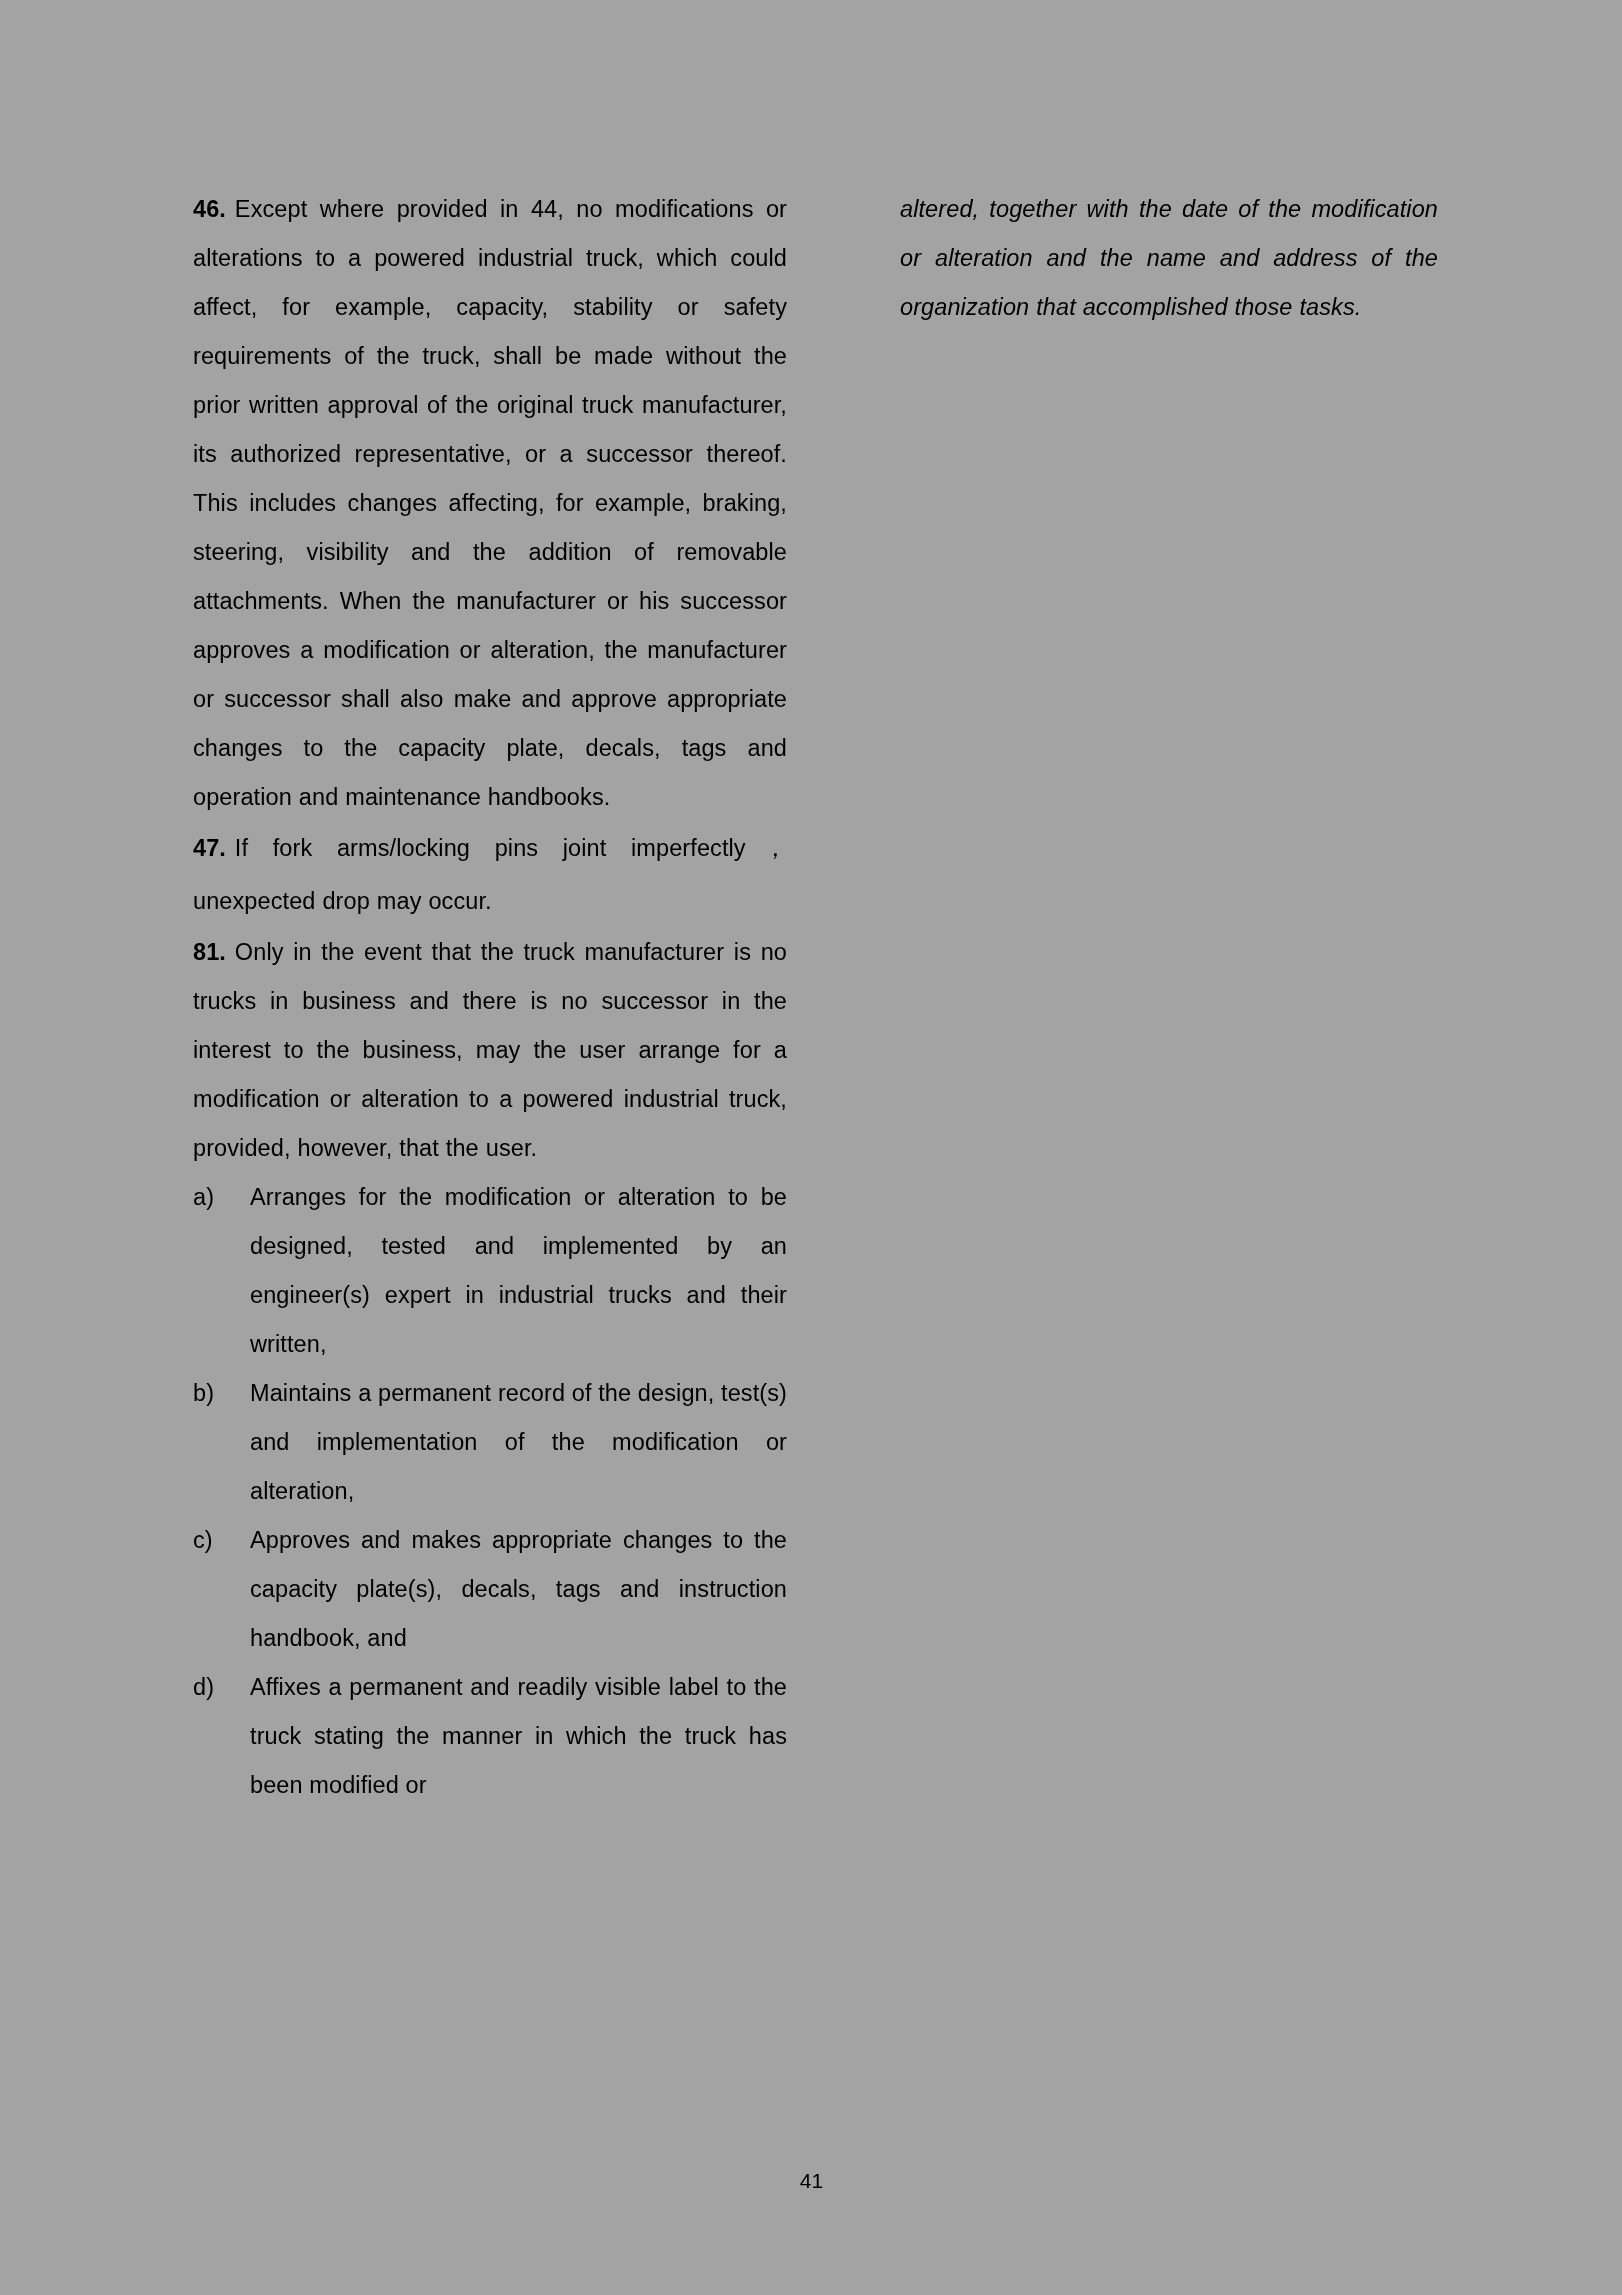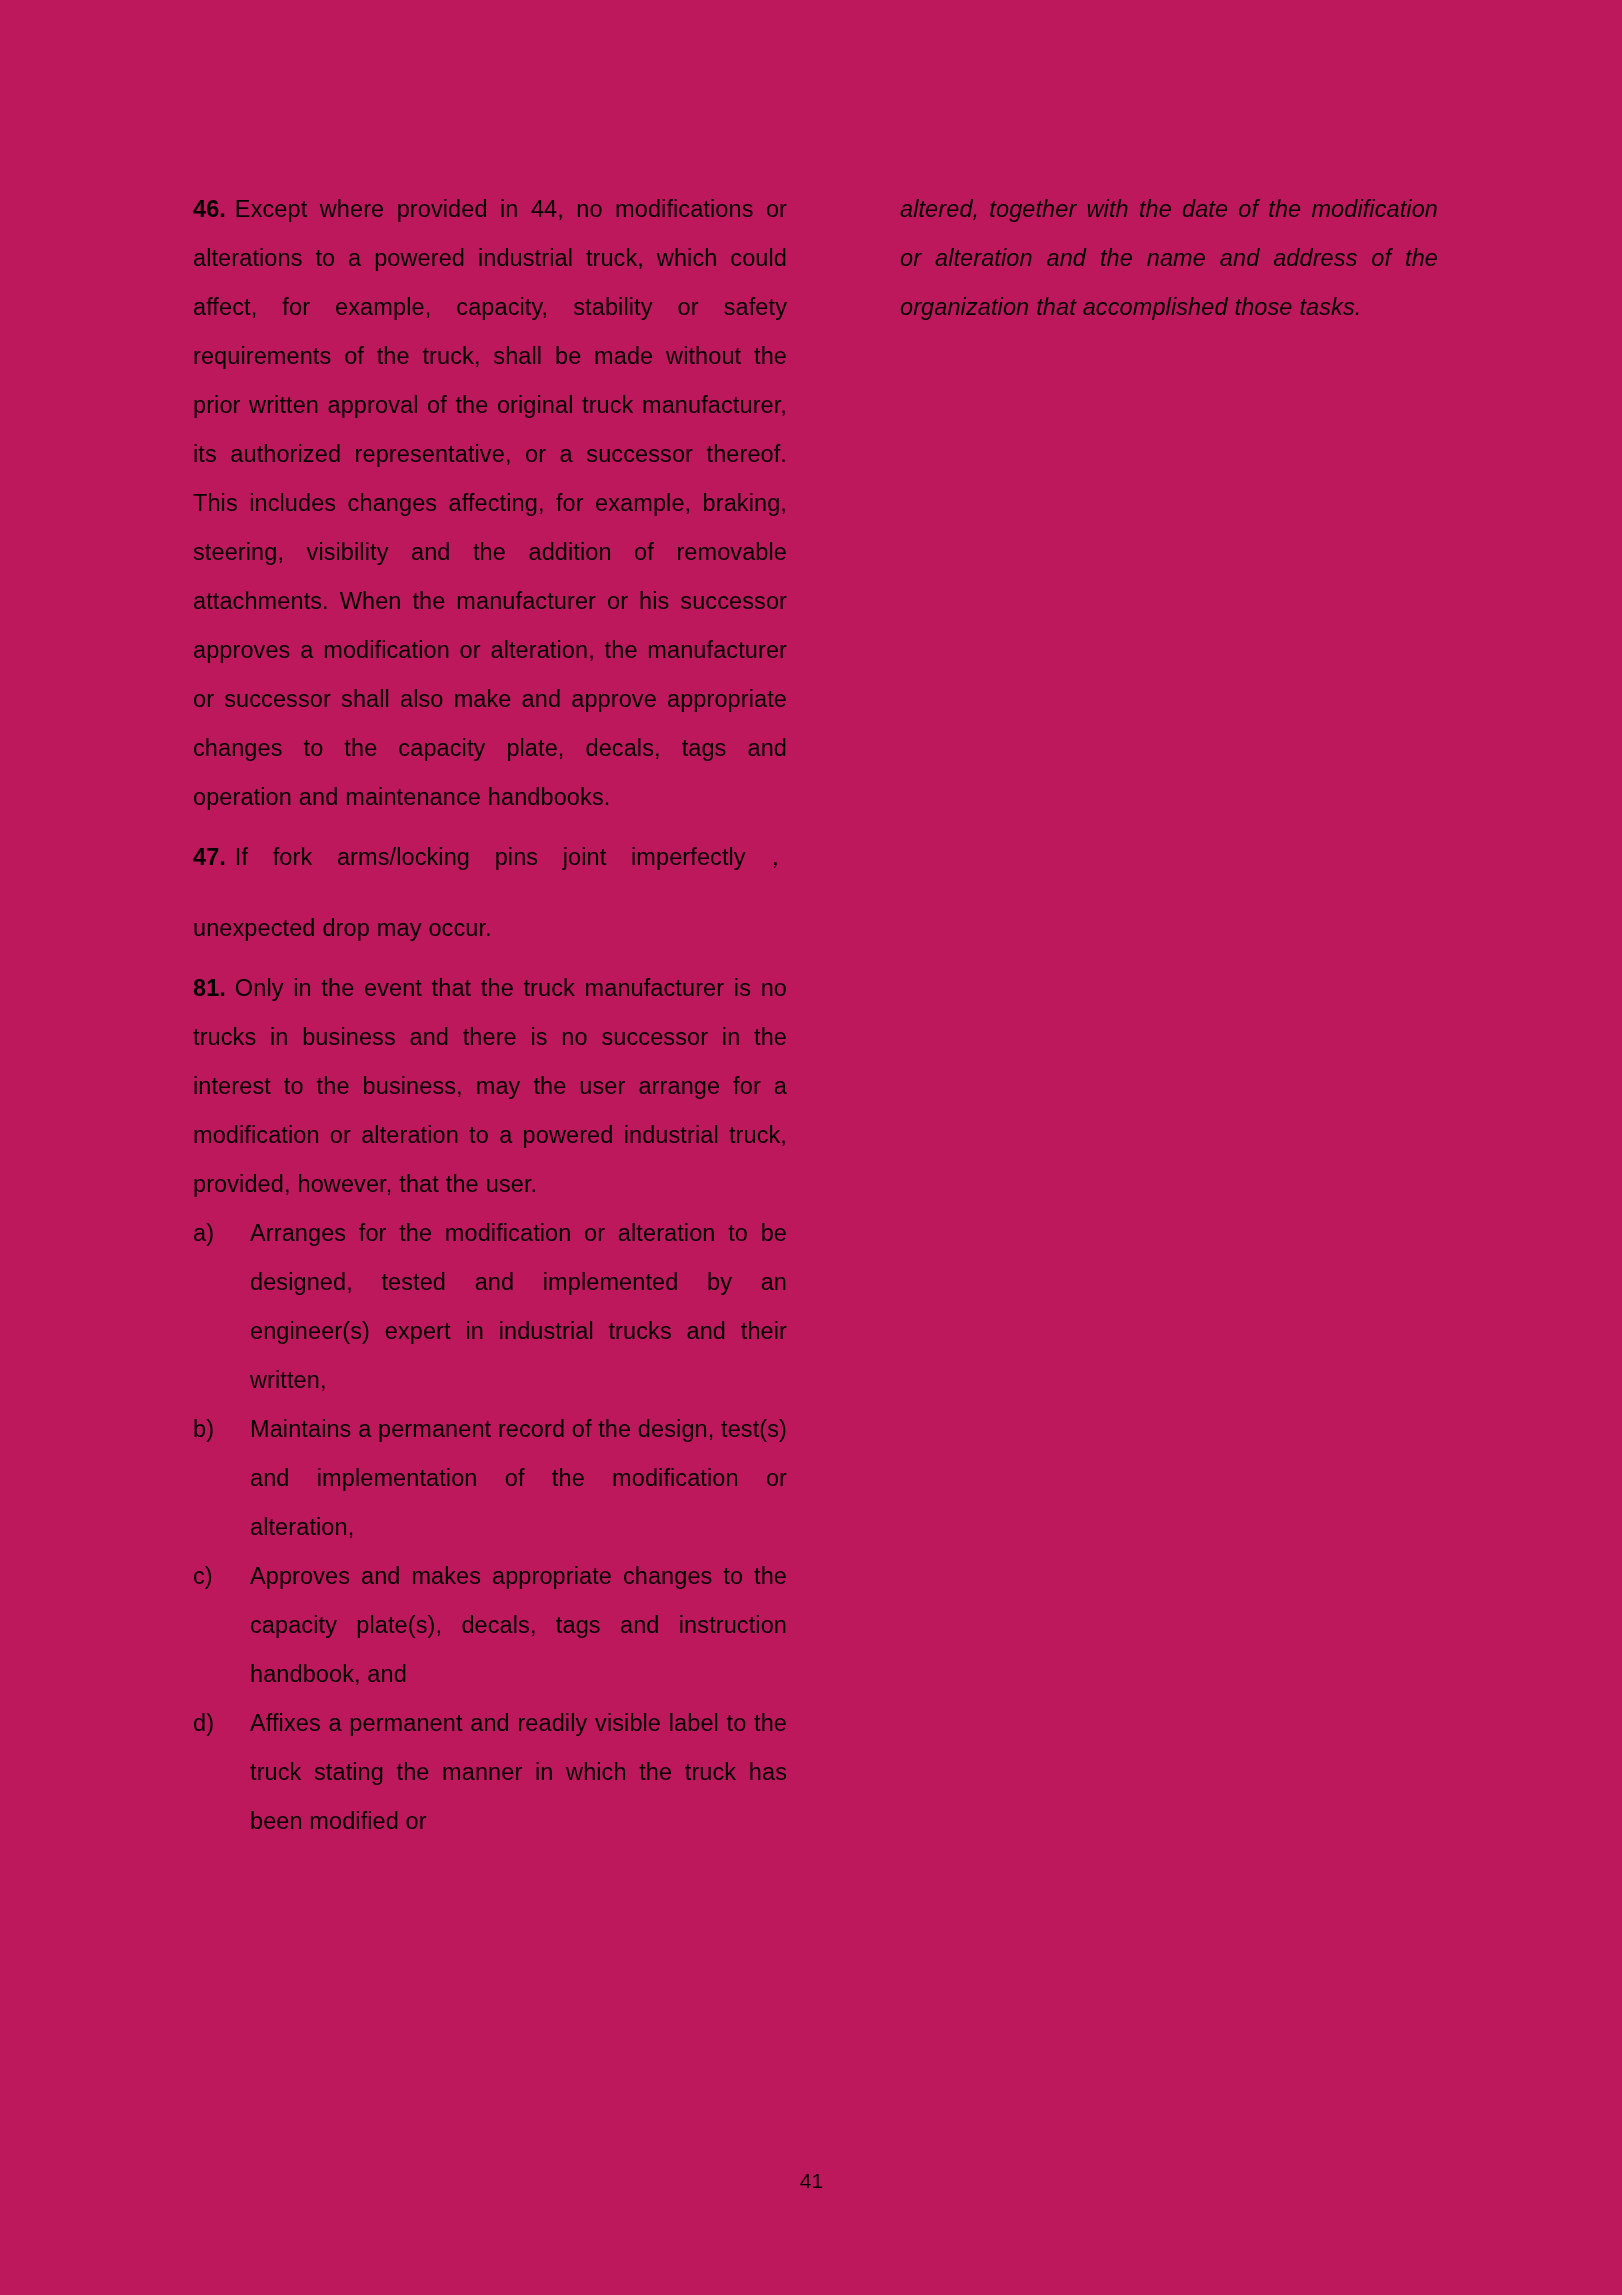--- a/index.html
+++ b/index.html
@@ -12,21 +12,21 @@
     height: 2295px;
     position: relative;
     font-family: "Liberation Sans", "DejaVu Sans", sans-serif;
     color: #000000;
     overflow: hidden;
   }
 
   .page {
     position: absolute;
     inset: 0;
-    background: #be185d;
+    background: #a3a3a3;
   }
 
   .columns {
     position: absolute;
     left: 193px;
     top: 185px;
     width: 1246px;
     display: flex;
     flex-direction: row;
     gap: 113px;
@@ -48,21 +48,21 @@
     font-size: 23.5px;
     line-height: 49px;
     text-align: justify;
     text-justify: inter-word;
     letter-spacing: 0.1px;
     word-spacing: 0.3px;
     -webkit-font-smoothing: antialiased;
   }
 
   p.para.cjk {
-    line-height: 71px;
+    line-height: 53px;
   }
 
   .num {
     font-weight: bold;
   }
 
   .numgap {
     display: inline-block;
     width: 8.9px;
   }

